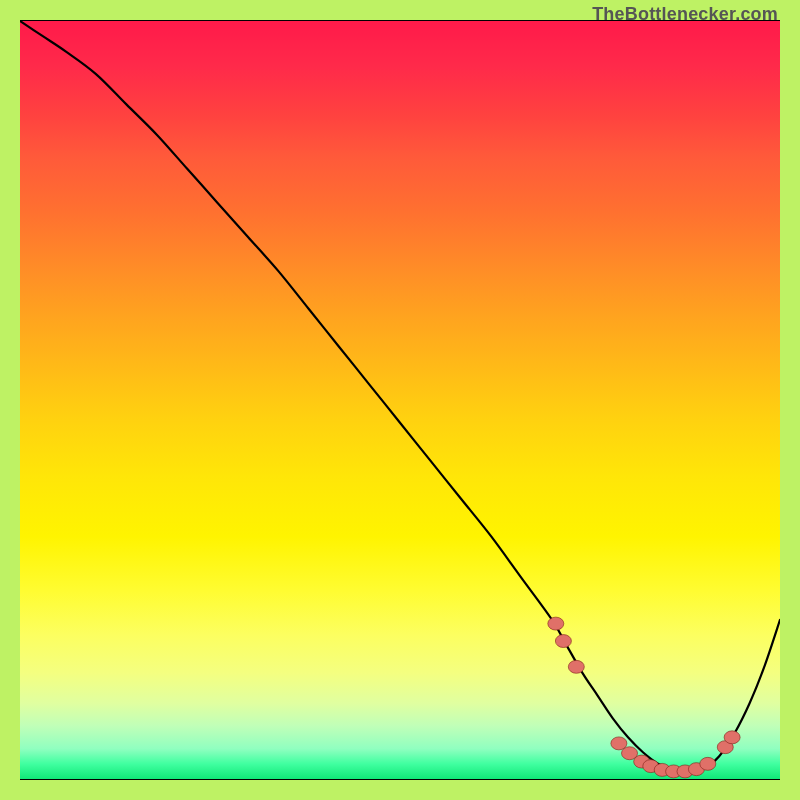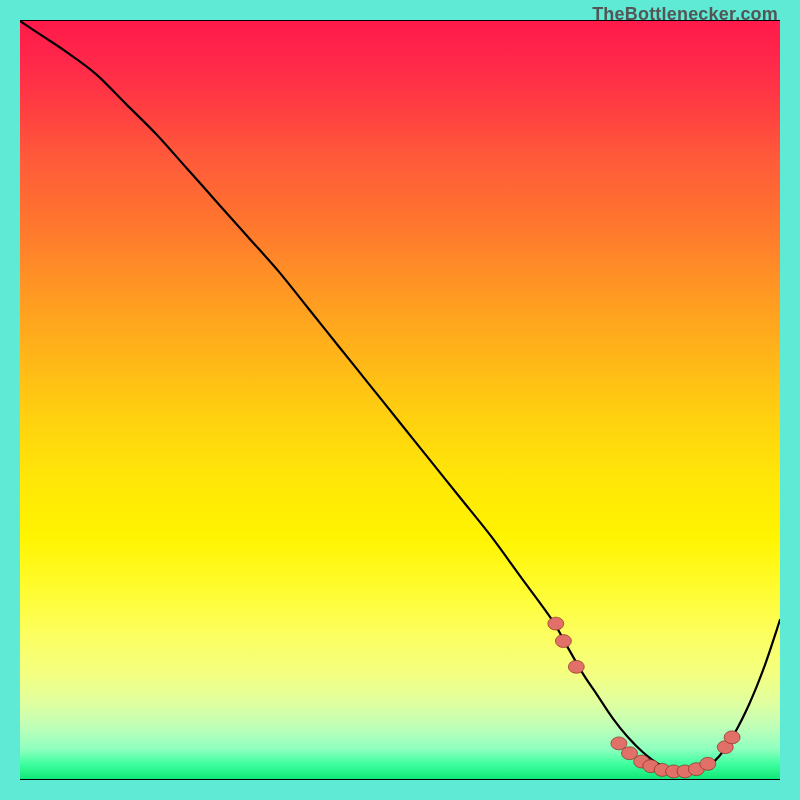--- a/index.html
+++ b/index.html
@@ -1,21 +1,21 @@
 <!DOCTYPE html>
 <html><head>
 <meta charset="utf-8">
 <style>
   * { margin: 0; padding: 0; box-sizing: border-box; }
   html, body { width: 800px; height: 800px; overflow: hidden; background: #000; }
   .chart-container {
     position: relative;
     width: 800px;
     height: 800px;
-    background: #5eead4;
+    background: #bef264;
   }
   .plot-area {
     position: absolute;
     left: 20px;
     top: 20px;
     width: 760px;
     height: 760px;
     border-top: 1px solid #000;
     border-bottom: 1px solid #000;
   }

